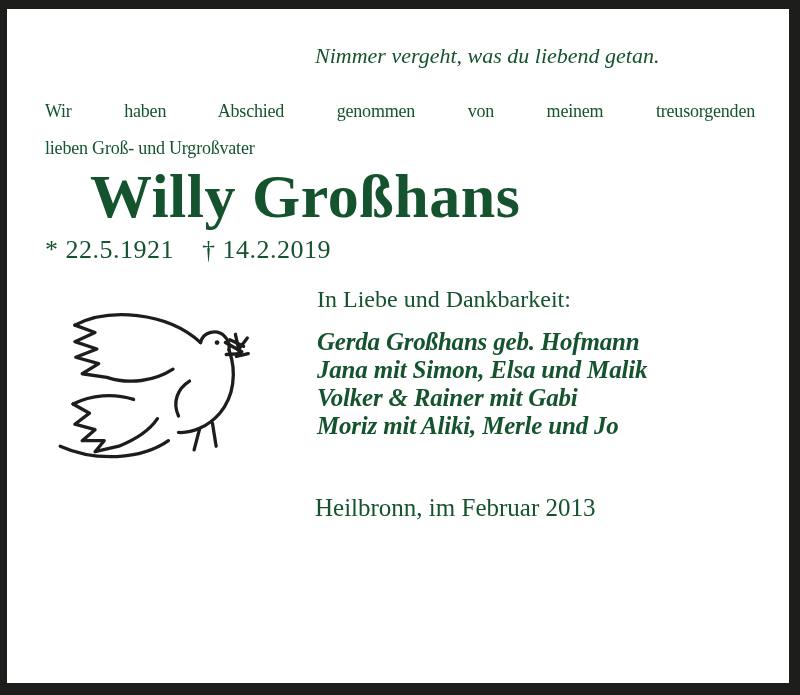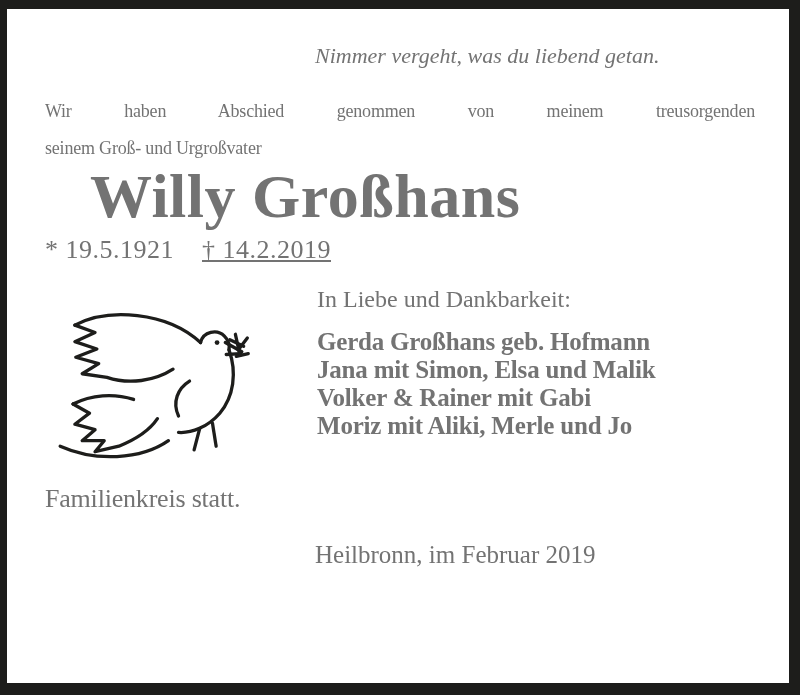--- a/index.html
+++ b/index.html
@@ -13,21 +13,21 @@
     background: #1d1d1b;
     overflow: hidden;
   }
   .sheet {
     position: absolute;
     top: 9px;
     left: 7px;
     right: 11px;
     bottom: 12px;
     background: #ffffff;
-    color: #737373;
+    color: #14532d;
     font-family: "Liberation Serif", serif;
     padding: 0 34px 8px 38px;
     box-sizing: border-box;
   }
   .epitaph {
     margin-top: 34px;
     margin-left: 270px;
     font-size: 22px;
     line-height: 26px;
     font-style: italic;
@@ -53,21 +53,20 @@
     margin-left: 45px;
   }
   .dates {
     margin-top: 8px;
     font-size: 26px;
     line-height: 30px;
     letter-spacing: 0.5px;
   }
   .dates .death-date {
     margin-left: 28px;
-    text-decoration: underline;
   }
   .middle {
     display: flex;
     margin-top: 20px;
   }
   .dove-wrap {
     flex: none;
     width: 206px;
     margin-left: 6px;
     padding-top: 12px;
@@ -82,20 +81,21 @@
     font-size: 24px;
     line-height: 28px;
   }
   .mourners {
     margin-top: 15px;
     font-size: 25px;
     line-height: 28px;
     font-weight: bold;
     letter-spacing: -0.2px;
     white-space: nowrap;
+    font-style: italic;
   }
   .closing {
     margin-top: 16px;
     font-size: 26px;
     line-height: 31px;
     letter-spacing: -0.2px;
     white-space: nowrap;
   }
   .place-date {
     margin-top: 26px;
@@ -106,27 +106,27 @@
 </style>
 </head>
 <body>
 
 <div class="sheet">
 
   <div class="epitaph">Nimmer vergeht, was du liebend getan.</div>
 
   <div class="intro">
     <div class="just">Wir haben Abschied genommen von meinem treusorgenden</div>
-    <div>seinem Groß- und Urgroßvater</div>
+    <div>lieben Groß- und Urgroßvater</div>
   </div>
 
   <div class="deceased-name">Willy Großhans</div>
 
   <div class="dates">
-    <span class="birth-date">* 19.5.1921</span><span class="death-date">† 14.2.2019</span>
+    <span class="birth-date">* 22.5.1921</span><span class="death-date">† 14.2.2019</span>
   </div>
 
   <div class="middle">
 
     <div class="dove-wrap">
       <svg width="200" height="170" viewBox="0 0 218 176" fill="none" stroke="#1d1d1b" stroke-width="3.6" stroke-linecap="round" stroke-linejoin="round">
 
         <path d="M26,26 C62,7 126,11 163,45"></path>
 
         <path d="M26,26 L48,34 L26,44 L50,52 L27,61 L52,68 L34,79 L61,83 C85,91 113,87 133,74"></path>
@@ -164,18 +164,17 @@
         <div>Gerda Großhans geb. Hofmann</div>
         <div>Jana mit Simon, Elsa und Malik</div>
         <div>Volker &amp; Rainer mit Gabi</div>
         <div>Moriz mit Aliki, Merle und Jo</div>
       </div>
     </div>
 
   </div>
 
   <div class="closing">
-    <div>Familienkreis statt.</div>
   </div>
 
-  <div class="place-date">Heilbronn, im Februar 2019</div>
+  <div class="place-date">Heilbronn, im Februar 2013</div>
 
 </div>
 
 </body></html>

